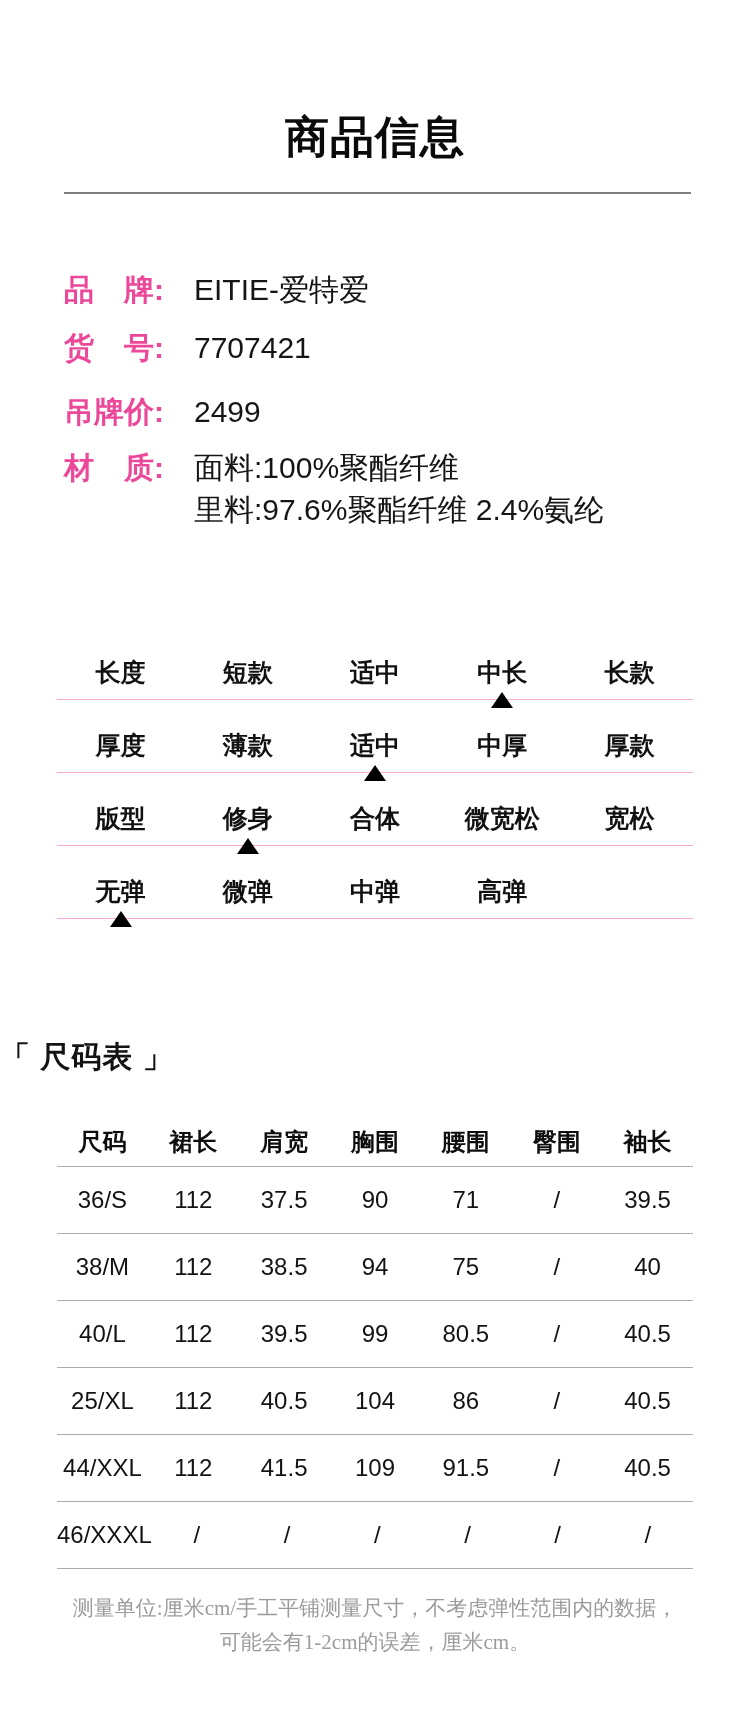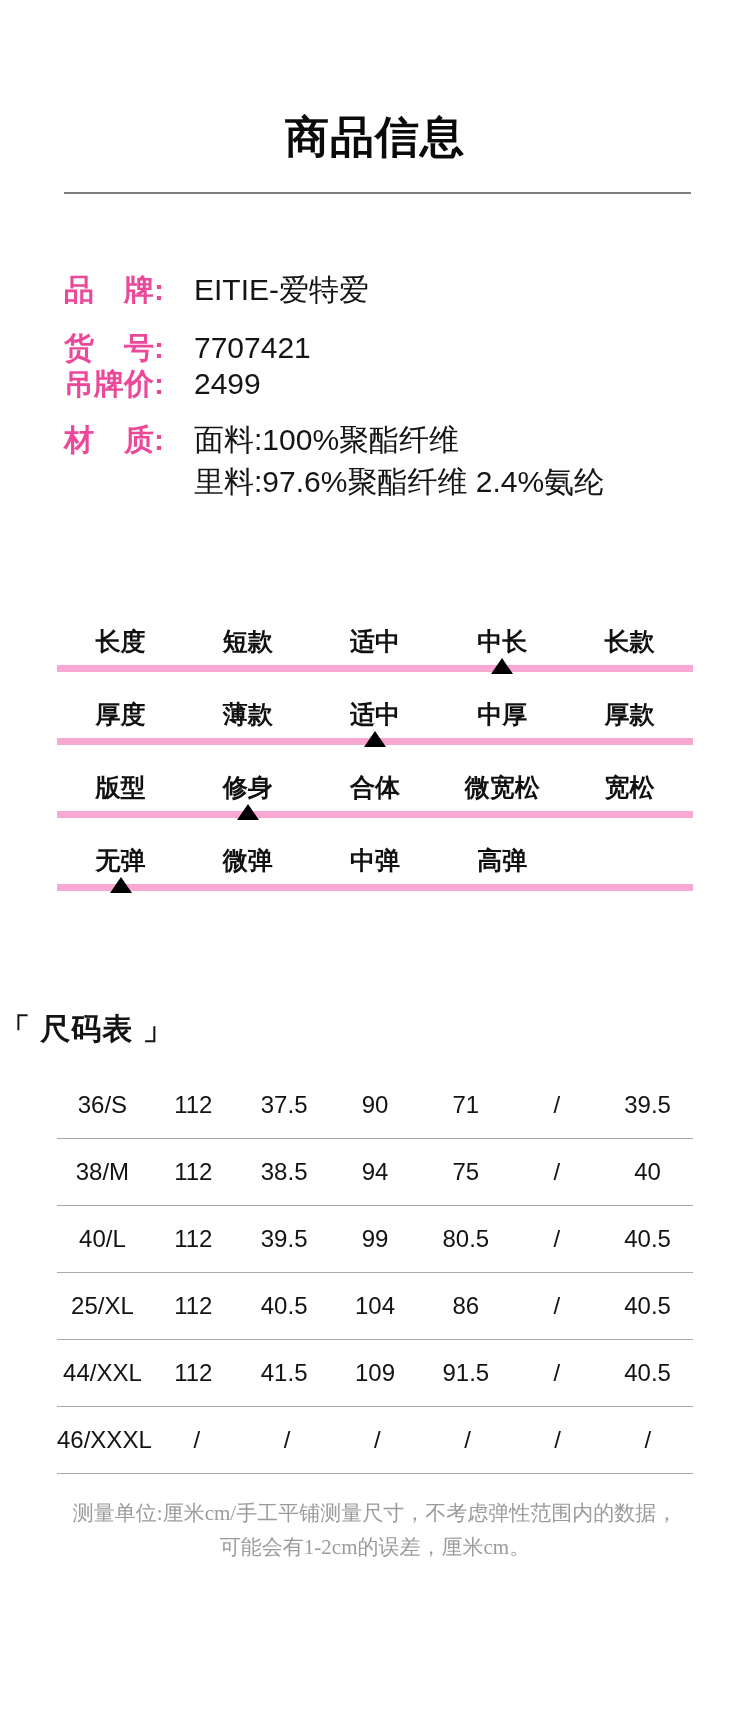--- a/index.html
+++ b/index.html
@@ -18,37 +18,37 @@
   }
   .title-divider{
     margin:32px 59px 0 64px;height:2px;background:#7e7e7e;
   }
 
   
   .details{padding-left:64px;padding-right:40px;}
   .detail-row{display:flex;align-items:flex-start;}
   .detail-row.r1{margin-top:78px;}
   .detail-row.r2{margin-top:22px;}
-  .detail-row.r3{}
+  .detail-row.r3{margin-top:28px;}
   .detail-row.r4{margin-top:20px;}
   .detail-label{
     flex:0 0 120px;font-size:30px;line-height:36px;font-weight:700;color:#ec4899;
     white-space:nowrap;
   }
   .detail-value{
     margin-left:10px;font-size:30px;line-height:36px;font-weight:500;color:#151515;
     white-space:nowrap;
   }
   .detail-value .value-line2{margin-top:6px;}
 
   
   .attr-table{margin:99px 57px 0 57px;}
   .attr-row{
     height:73px;box-sizing:border-box;
-    border-bottom:7px solid #f9a8d4;
+    border-bottom:1px solid #f9a8d4;
     display:grid;grid-template-columns:repeat(5,1fr);
   }
   .attr-cell{
     position:relative;height:100%;box-sizing:border-box;
     display:flex;align-items:center;justify-content:center;
     padding-top:18px;
     font-size:25px;font-weight:700;color:#111;white-space:nowrap;
   }
   .marker{
     position:absolute;bottom:-9px;left:50%;transform:translateX(-50%);
@@ -154,20 +154,29 @@
       <div class="attr-cell">中弹</div>
       <div class="attr-cell">高弹</div>
     </div>
 
   </div>
 
   <div class="size-title">「 尺码表 」</div>
 
   <div class="size-table">
 
+    <div class="size-row header">
+      <div class="size-cell">尺码</div>
+      <div class="size-cell">裙长</div>
+      <div class="size-cell">肩宽</div>
+      <div class="size-cell">胸围</div>
+      <div class="size-cell">腰围</div>
+      <div class="size-cell">臀围</div>
+      <div class="size-cell">袖长</div>
+    </div>
 
     <div class="size-row">
       <div class="size-cell">36/S</div>
       <div class="size-cell">112</div>
       <div class="size-cell">37.5</div>
       <div class="size-cell">90</div>
       <div class="size-cell">71</div>
       <div class="size-cell">/</div>
       <div class="size-cell">39.5</div>
     </div>

